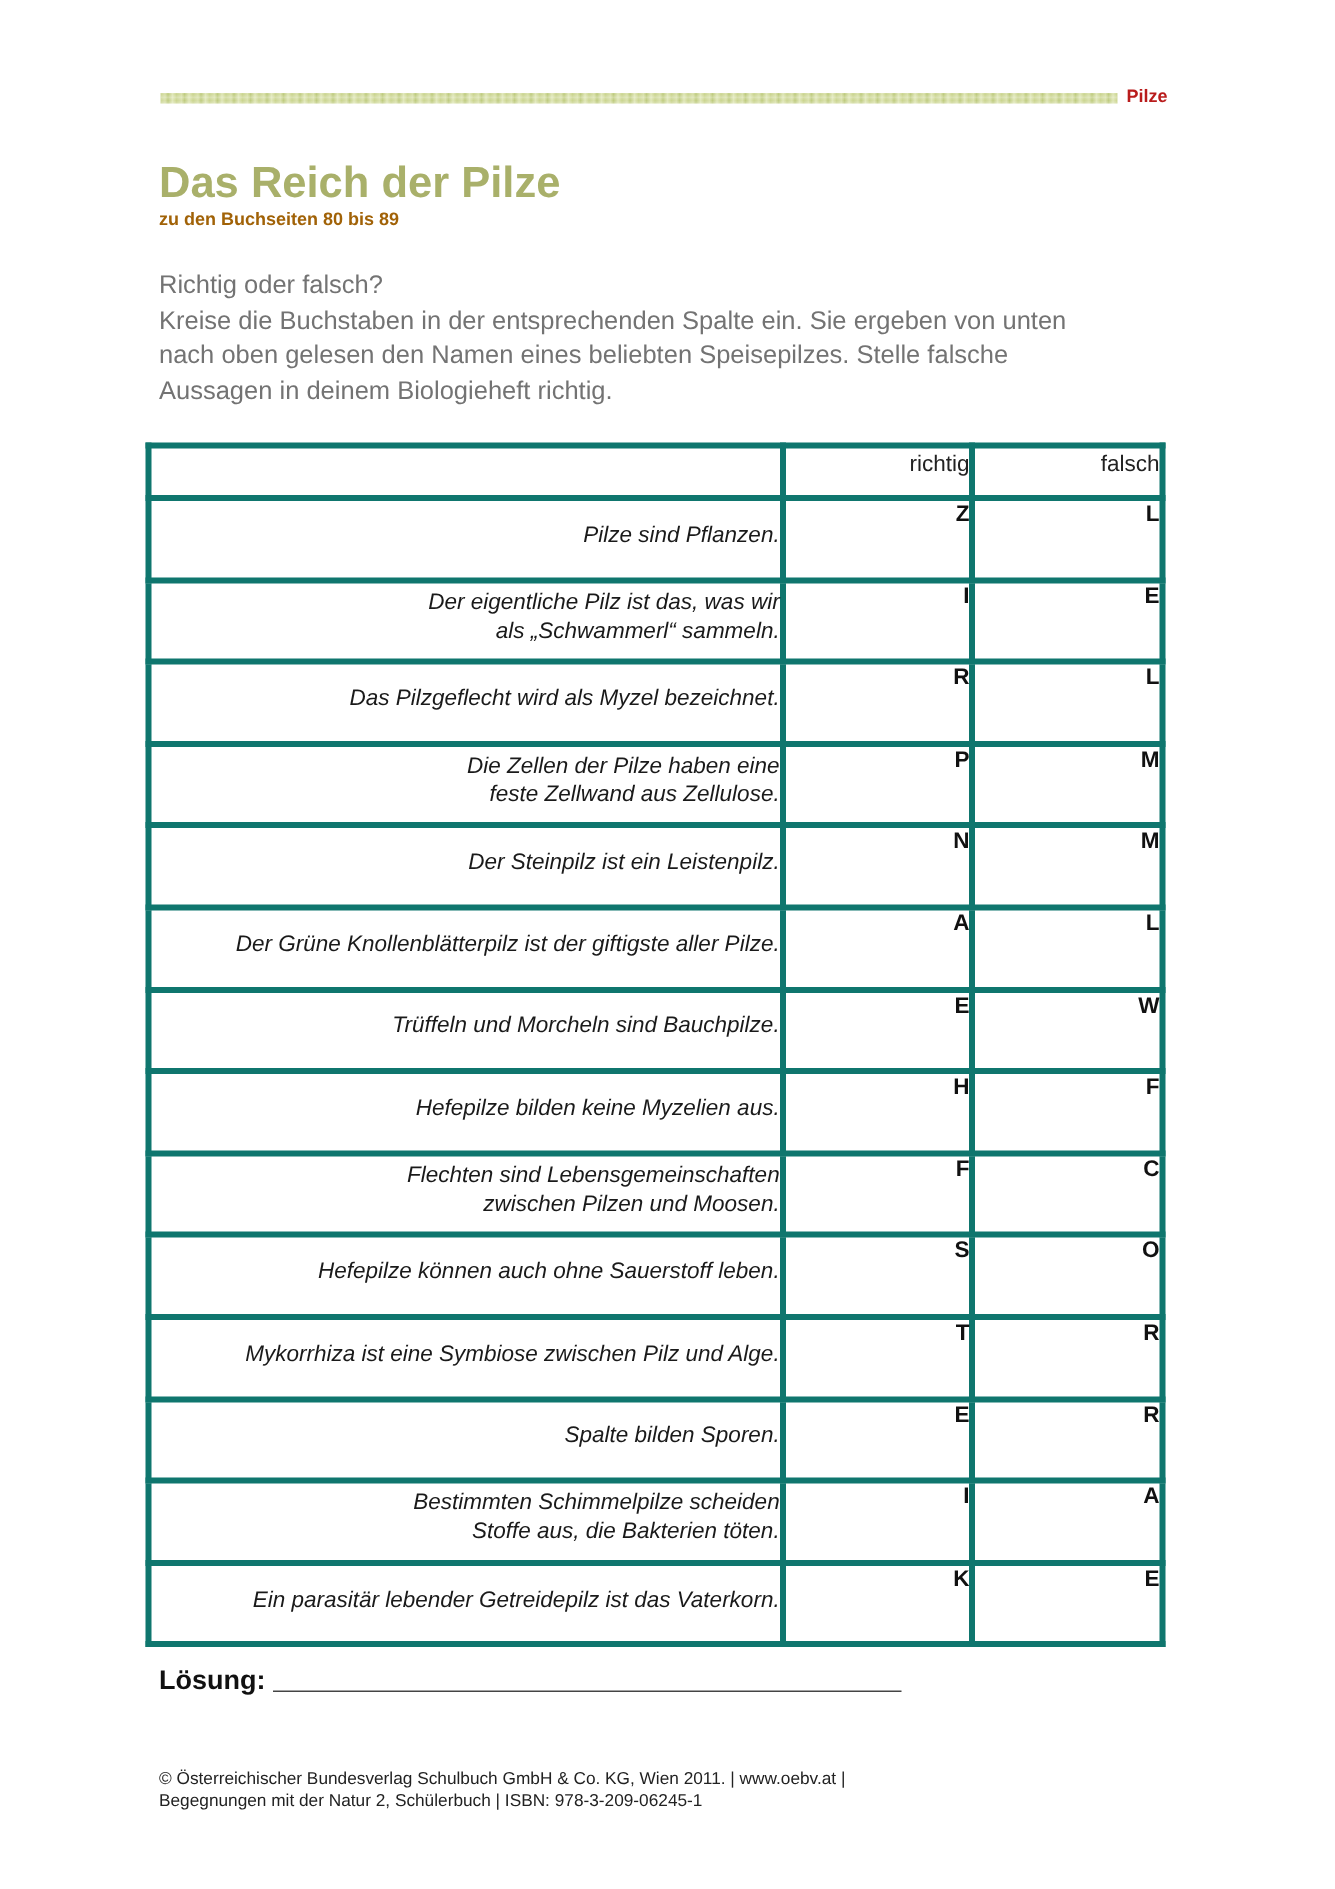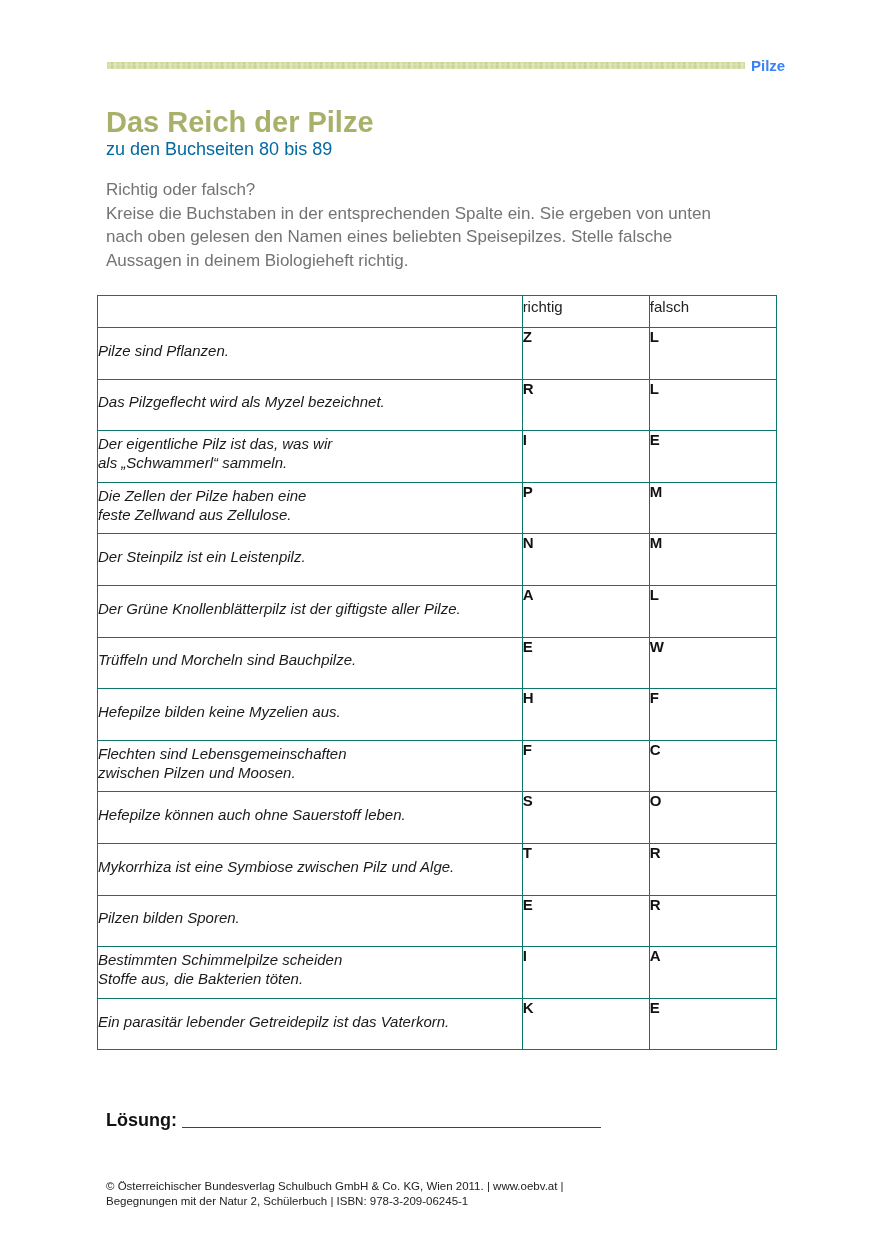--- a/index.html
+++ b/index.html
@@ -28,40 +28,40 @@
     .header-bar::after {
       content: "";
       position: absolute;
       left: 0; top: 0; right: 0; bottom: 0;
       background: repeating-linear-gradient(0deg, rgba(255,255,255,0.25) 0px, rgba(255,255,255,0) 2px, rgba(255,255,255,0.2) 4px);
     }
     .header-tag {
       position: absolute;
       left: 751px;
       top: 57px;
-      font-size: 15px;
-      font-weight: bold;
-      color: #3b82f6;
+      font-size: 12px;
+      font-weight: bold;
+      color: #b91c1c;
     }
     .title {
       position: absolute;
       left: 106px;
       top: 106px;
       font-size: 29px;
       font-weight: bold;
       color: #a9b06a;
       margin: 0;
     }
     .subtitle {
       position: absolute;
       left: 106px;
       top: 139px;
-      font-size: 18px;
-      font-weight: normal;
-      color: #0369a1;
+      font-size: 12px;
+      font-weight: bold;
+      color: #a16207;
       margin: 0;
     }
     .instructions {
       position: absolute;
       left: 106px;
       top: 178px;
       width: 660px;
       font-size: 17px;
       line-height: 23.5px;
       color: #737373;
@@ -69,22 +69,22 @@
     .instructions div { white-space: nowrap; }
     table.quiz {
       position: absolute;
       left: 97px;
       top: 295px;
       border-collapse: collapse;
       width: 680px;
       font-size: 15px;
     }
     table.quiz td, table.quiz th {
-      border: 1px solid #0f766e;
-      text-align: left;
+      border: 4px solid #0f766e;
+      text-align: right;
       padding: 0;
     }
     table.quiz th {
       height: 29px;
       font-weight: normal;
       vertical-align: top;
       padding-top: 2px;
       font-size: 15px;
       color: #222;
     }
@@ -171,39 +171,39 @@
           <div class="inner">
             <div>Pilze sind Pflanzen.</div>
           </div>
         </td>
         <td class="letter">Z</td>
         <td class="letter">L</td>
       </tr>
       <tr>
         <td class="stmt">
           <div class="inner">
+            <div>Der eigentliche Pilz ist das, was wir</div>
+            <div>als „Schwammerl“ sammeln.</div>
+          </div>
+        </td>
+        <td class="letter">I</td>
+        <td class="letter">E</td>
+      </tr>
+      <tr>
+        <td class="stmt">
+          <div class="inner">
             <div>Das Pilzgeflecht wird als Myzel bezeichnet.</div>
           </div>
         </td>
         <td class="letter">R</td>
         <td class="letter">L</td>
       </tr>
       <tr>
         <td class="stmt">
           <div class="inner">
-            <div>Der eigentliche Pilz ist das, was wir</div>
-            <div>als „Schwammerl“ sammeln.</div>
-          </div>
-        </td>
-        <td class="letter">I</td>
-        <td class="letter">E</td>
-      </tr>
-      <tr>
-        <td class="stmt">
-          <div class="inner">
             <div>Die Zellen der Pilze haben eine</div>
             <div>feste Zellwand aus Zellulose.</div>
           </div>
         </td>
         <td class="letter">P</td>
         <td class="letter">M</td>
       </tr>
       <tr>
         <td class="stmt">
           <div class="inner">
@@ -264,21 +264,21 @@
           <div class="inner">
             <div>Mykorrhiza ist eine Symbiose zwischen Pilz und Alge.</div>
           </div>
         </td>
         <td class="letter">T</td>
         <td class="letter">R</td>
       </tr>
       <tr>
         <td class="stmt">
           <div class="inner">
-            <div>Pilzen bilden Sporen.</div>
+            <div>Spalte bilden Sporen.</div>
           </div>
         </td>
         <td class="letter">E</td>
         <td class="letter">R</td>
       </tr>
       <tr>
         <td class="stmt">
           <div class="inner">
             <div>Bestimmten Schimmelpilze scheiden</div>
             <div>Stoffe aus, die Bakterien töten.</div>

